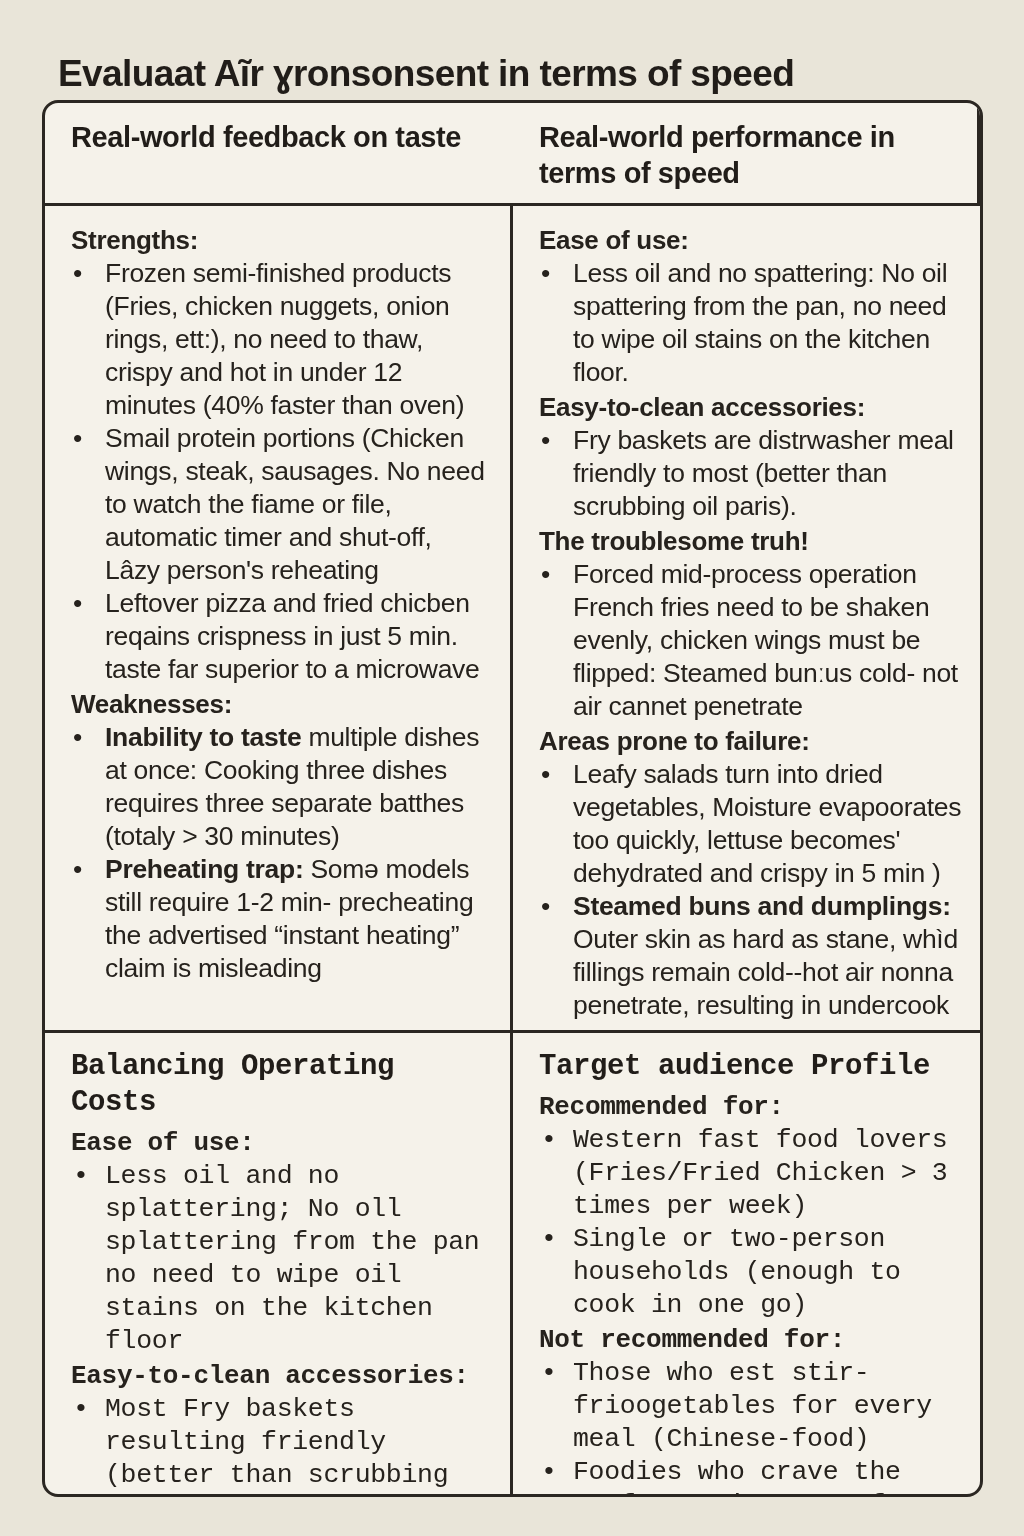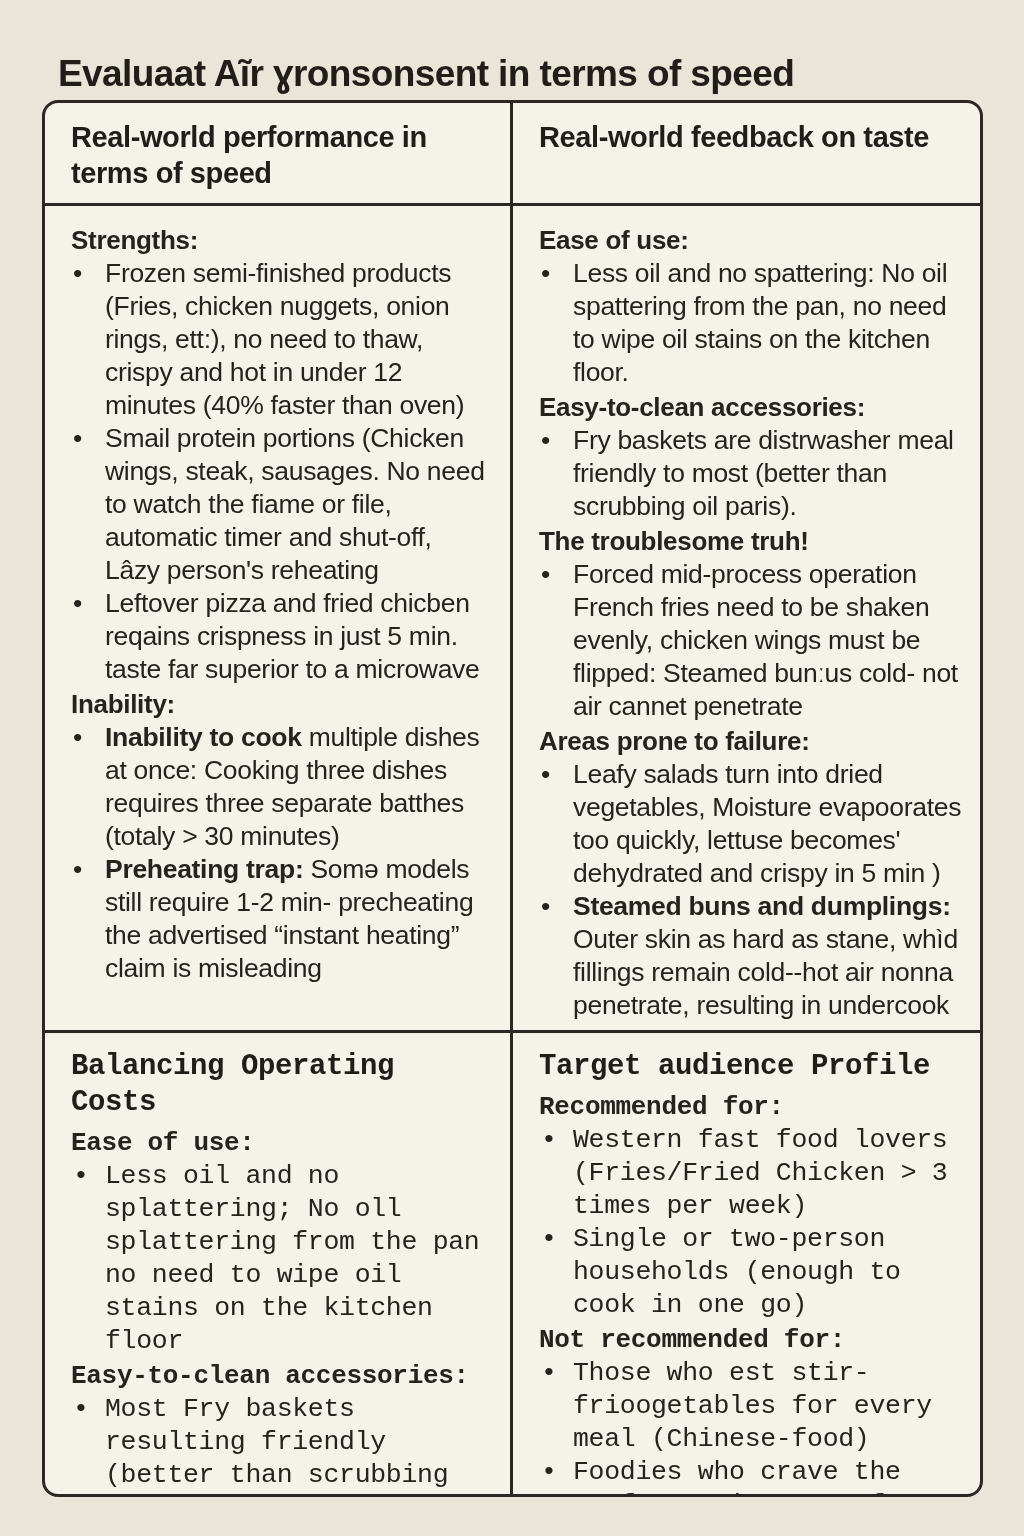--- a/index.html
+++ b/index.html
@@ -58,46 +58,46 @@
   .bullet .btext{flex:1;}
   .bullet .btext strong{font-weight:bold;}
 </style>
 </head>
 <body>
 
 <h1 class="page-title">Evaluaat Aĩr ɣronsonsent in terms of speed</h1>
 
 <div class="eval-table">
 
+  <div class="cell row-header">
+    <div class="header-text">Real-world feedback on taste</div>
+  </div>
+
   <div class="cell col-left row-header">
     <div class="header-text">Real-world performance in terms of speed</div>
-  </div>
-
-  <div class="cell row-header">
-    <div class="header-text">Real-world feedback on taste</div>
   </div>
 
   <div class="cell col-left">
       <div class="blk-heading">Strengths:</div>
       <div class="bullet">
         <span class="dot">•</span>
         <span class="btext">Frozen semi-finished products (Fries, chicken nuggets, onion rings, ett:), no need to thaw, crispy and hot in under 12 minutes (40% faster than oven)</span>
       </div>
       <div class="bullet">
         <span class="dot">•</span>
         <span class="btext">Smail protein portions (Chicken wings, steak, sausages. No need to watch the fiame or file, automatic timer and shut-off, Lâzy person's reheating</span>
       </div>
       <div class="bullet">
         <span class="dot">•</span>
         <span class="btext">Leftover pizza and fried chicben reqains crispness in just 5 min. taste far superior to a microwave</span>
       </div>
-      <div class="blk-heading">Inability:</div>
+      <div class="blk-heading">Weaknesses:</div>
       <div class="bullet">
         <span class="dot">•</span>
-        <span class="btext"><strong>Inability to cook</strong> multiple dishes at once: Cooking three dishes requires three separate batthes (totaly &gt; 30 minutes)</span>
+        <span class="btext"><strong>Inability to taste</strong> multiple dishes at once: Cooking three dishes requires three separate batthes (totaly &gt; 30 minutes)</span>
       </div>
       <div class="bullet">
         <span class="dot">•</span>
         <span class="btext"><strong>Preheating trap:</strong> Somǝ models still require 1-2 min- precheating the advertised “instant heating” claim is misleading</span>
       </div>
     </div>
 
   <div class="cell">
       <div class="blk-heading">Ease of use:</div>
       <div class="bullet">

